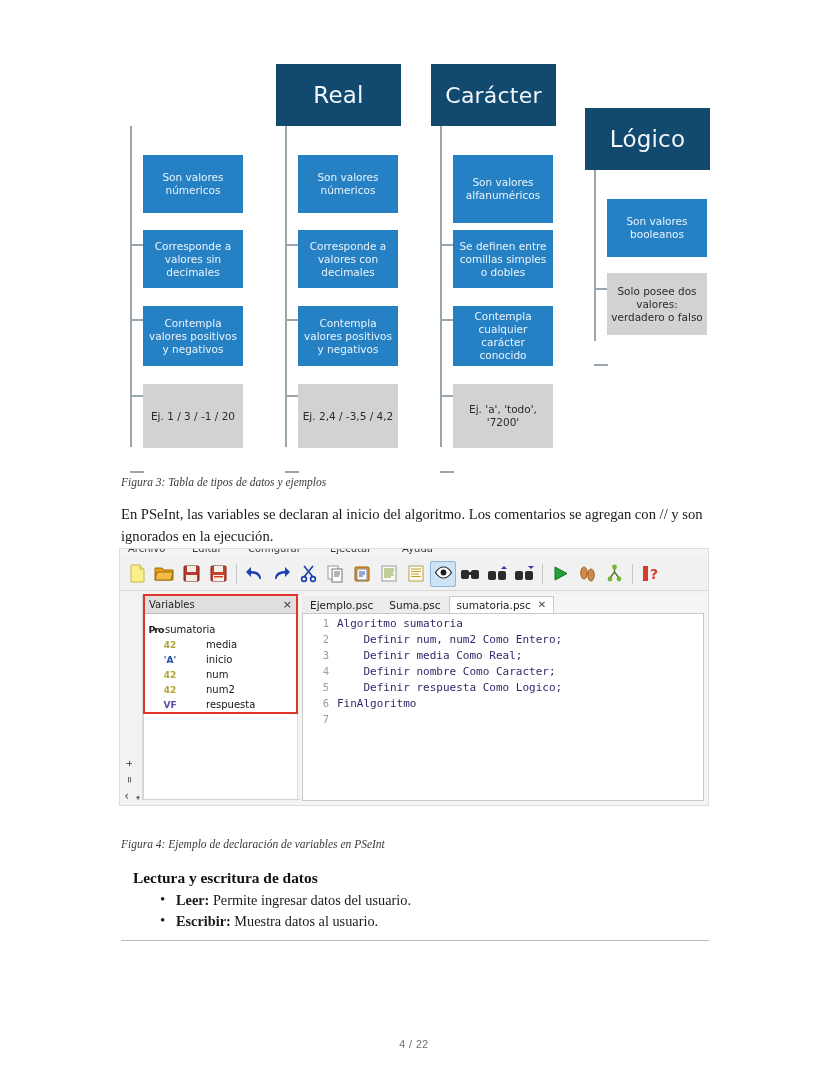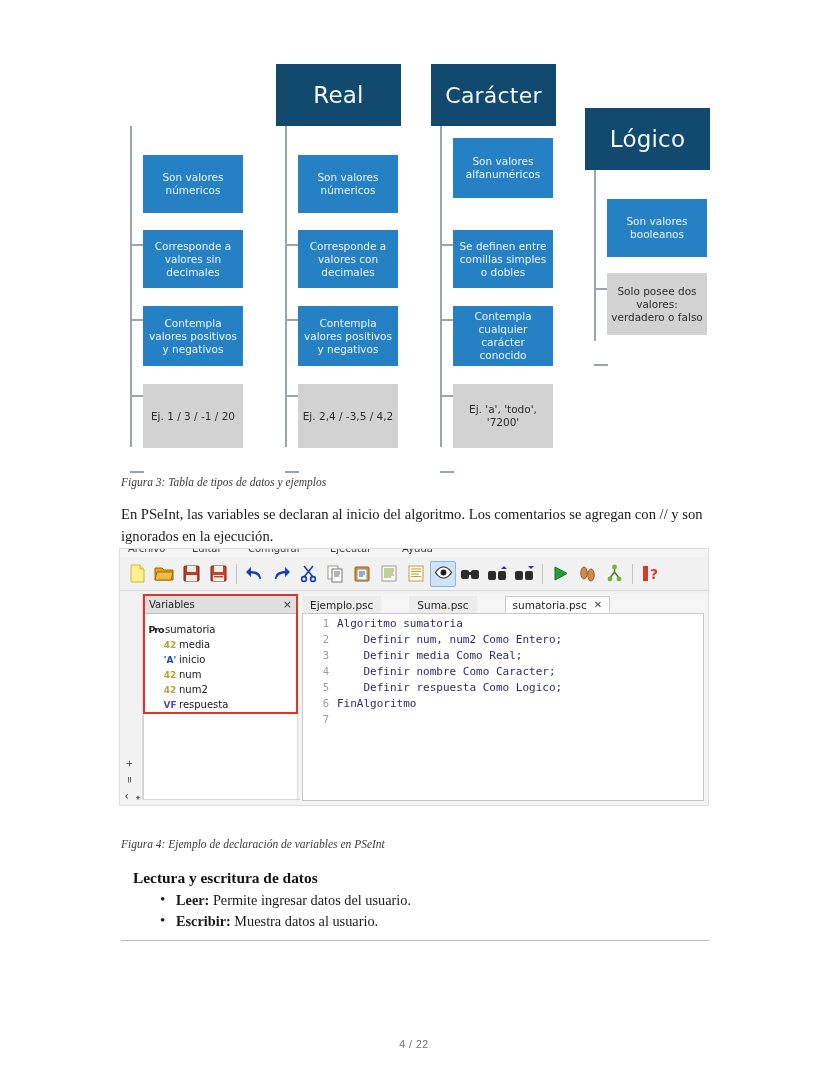--- a/index.html
+++ b/index.html
@@ -262,21 +262,21 @@
     font-size: 10px;
     color: #1d1d1d;
   }
   .var-row {
     display: flex;
     align-items: center;
     height: 15px;
     padding-left: 2px;
   }
   .var-row.root { padding-left: 0px; }
-  .var-row.child { padding-left: 14px; }
+  .var-row.child { padding-left: 14px; gap: 27px; }
   .var-ico {
     width: 18px;
     flex: 0 0 auto;
     font-size: 9px;
     font-weight: bold;
     text-align: center;
   }
   .var-ico.proc { color: #1b1b1b; letter-spacing: -1px; font-size: 9.5px; }
   .var-ico.num  { color: #b3a33a; }
   .var-ico.chr  { color: #1f4fa8; }
@@ -342,21 +342,20 @@
     right: 0;
     bottom: 0;
     background: #f5f5f5;
   }
   .tabs {
     position: absolute;
     left: 2px; top: 0;
     height: 19px;
     display: flex;
     align-items: flex-end;
-    gap: 28px;
   }
   .tab {
     height: 17px;
     padding: 0 7px;
     font-size: 10.5px;
     color: #1c1c1c;
     display: flex;
     align-items: center;
     background: #ececec;
     border: 1px solid transparent;
@@ -430,21 +429,21 @@
       <div class="dt-box grey" style="top:320px;height:64px;">Ej. 2,4 / -3,5 / 4,2</div>
     </div>
 
     <div class="dtcol c2">
       <div class="spine" style="height:321px;"></div>
       <div class="conn" style="top:180px;"></div>
       <div class="conn" style="top:255px;"></div>
       <div class="conn" style="top:331px;"></div>
       <div class="conn" style="top:407px;"></div>
       <div class="dt-head narrow">Carácter</div>
-      <div class="dt-box blue" style="top:74px;height:60px;">Son valores alfanuméricos</div>
+      <div class="dt-box blue" style="top:91px;height:68px;">Son valores alfanuméricos</div>
       <div class="dt-box blue" style="top:166px;height:58px;">Se definen entre comillas simples o dobles</div>
       <div class="dt-box blue" style="top:242px;height:60px;">Contempla cualquier carácter conocido</div>
       <div class="dt-box grey" style="top:320px;height:64px;">Ej. 'a', 'todo', '7200'</div>
     </div>
 
     <div class="dtcol c3">
       <div class="spine" style="height:171px;"></div>
       <div class="conn" style="top:180px;"></div>
       <div class="conn" style="top:256px;"></div>
       <div class="dt-head">Lógico</div>

